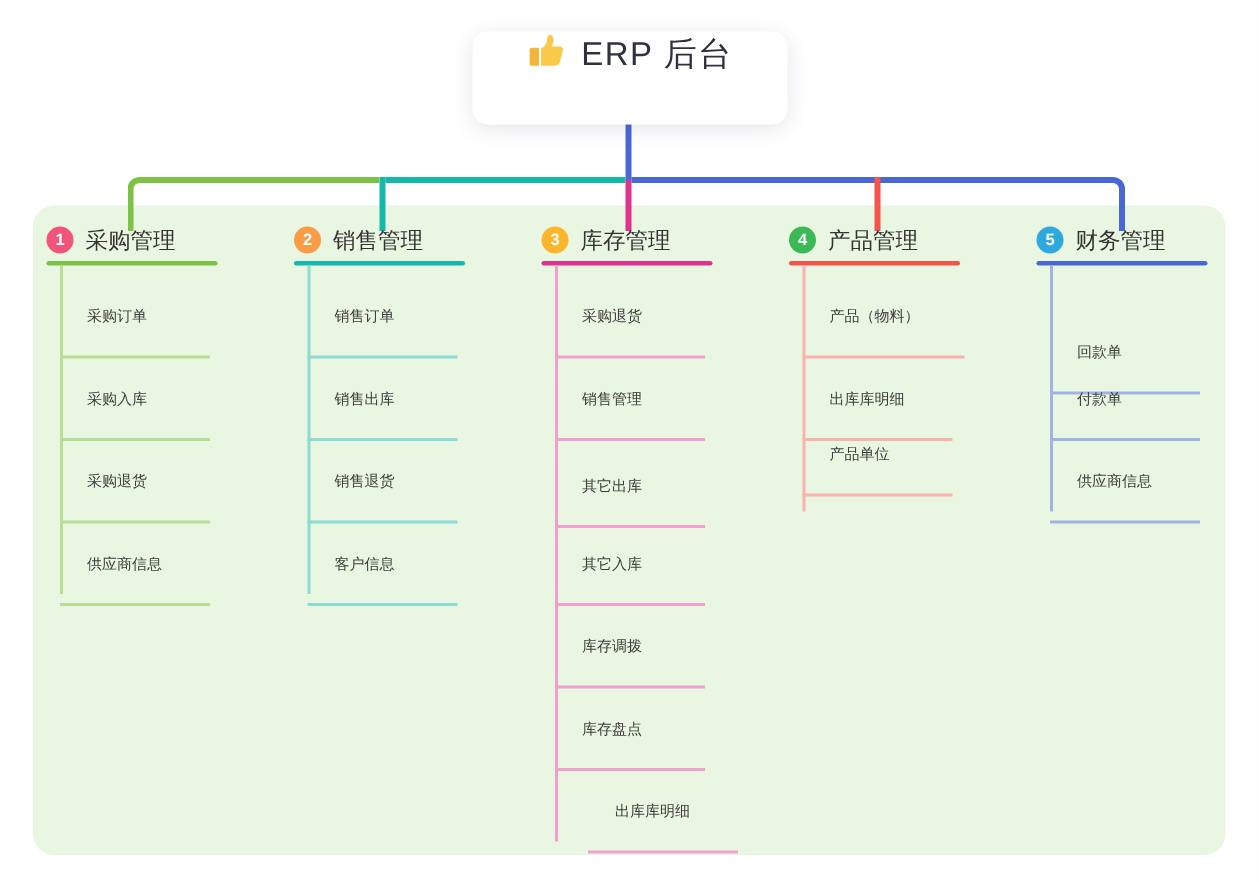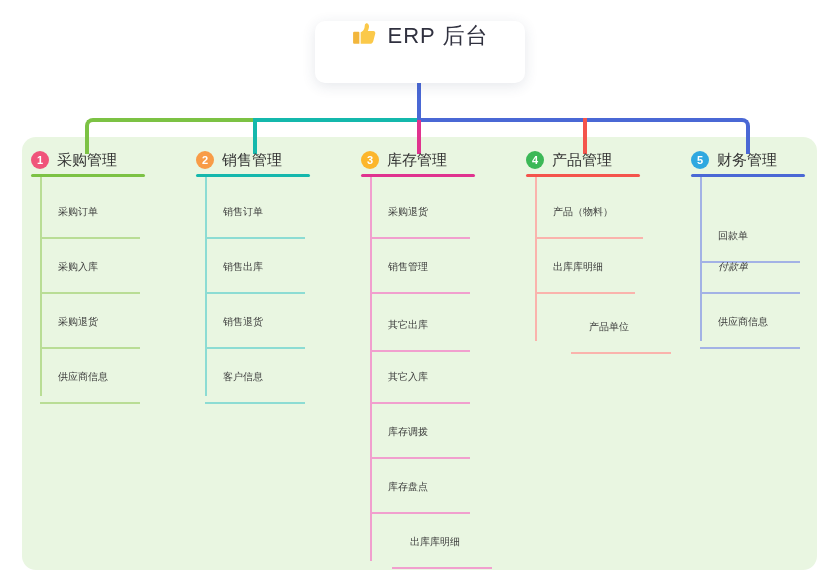--- a/index.html
+++ b/index.html
@@ -100,24 +100,24 @@
       <div class="child-node" style="left: 370px; top: 478px; border-bottom-color: rgb(241, 159, 206);">库存盘点</div>
       <div class="child-node" style="left: 370px; top: 533px; border-bottom-color: rgb(241, 159, 206); margin-left: 22px;">出库库明细</div>
       <div class="branch-header" style="left: 526px; top: 148px;">
         <span class="badge" style="background: rgb(60, 184, 87);">4</span>
         <span class="branch-label">产品管理</span>
       </div>
       <div class="header-underline" style="left: 526px; top: 174px; width: 114px; background: rgb(244, 84, 76);"></div>
       <div class="trunk" style="left: 535px; top: 177px; height: 164px; background: rgb(250, 179, 172);"></div>
       <div class="child-node" style="left: 535px; top: 203px; border-bottom-color: rgb(250, 179, 172);">产品（物料）</div>
       <div class="child-node" style="left: 535px; top: 258px; border-bottom-color: rgb(250, 179, 172);">出库库明细</div>
-      <div class="child-node" style="left: 535px; top: 318px; border-bottom-color: rgb(250, 179, 172); margin-left: 36px;">产品单位</div>
+      <div class="child-node" style="left: 535px; top: 295px; border-bottom-color: rgb(250, 179, 172);">产品单位</div>
       <div class="branch-header" style="left: 691px; top: 148px;">
         <span class="badge" style="background: rgb(47, 168, 224);">5</span>
         <span class="branch-label">财务管理</span>
       </div>
       <div class="header-underline" style="left: 691px; top: 174px; width: 114px; background: rgb(74, 104, 213);"></div>
       <div class="trunk" style="left: 700px; top: 177px; height: 164px; background: rgb(163, 178, 229);"></div>
       <div class="child-node" style="left: 700px; top: 203px; border-bottom-color: rgb(163, 178, 229); margin-top: 24px;">回款单</div>
-      <div class="child-node" style="left: 700px; top: 258px; border-bottom-color: rgb(163, 178, 229); font-style: italic;">付款单</div>
+      <div class="child-node" style="left: 700px; top: 258px; border-bottom-color: rgb(163, 178, 229);">付款单</div>
       <div class="child-node" style="left: 700px; top: 313px; border-bottom-color: rgb(163, 178, 229);">供应商信息</div>
     </div>
 </div>
 
 </body></html>

